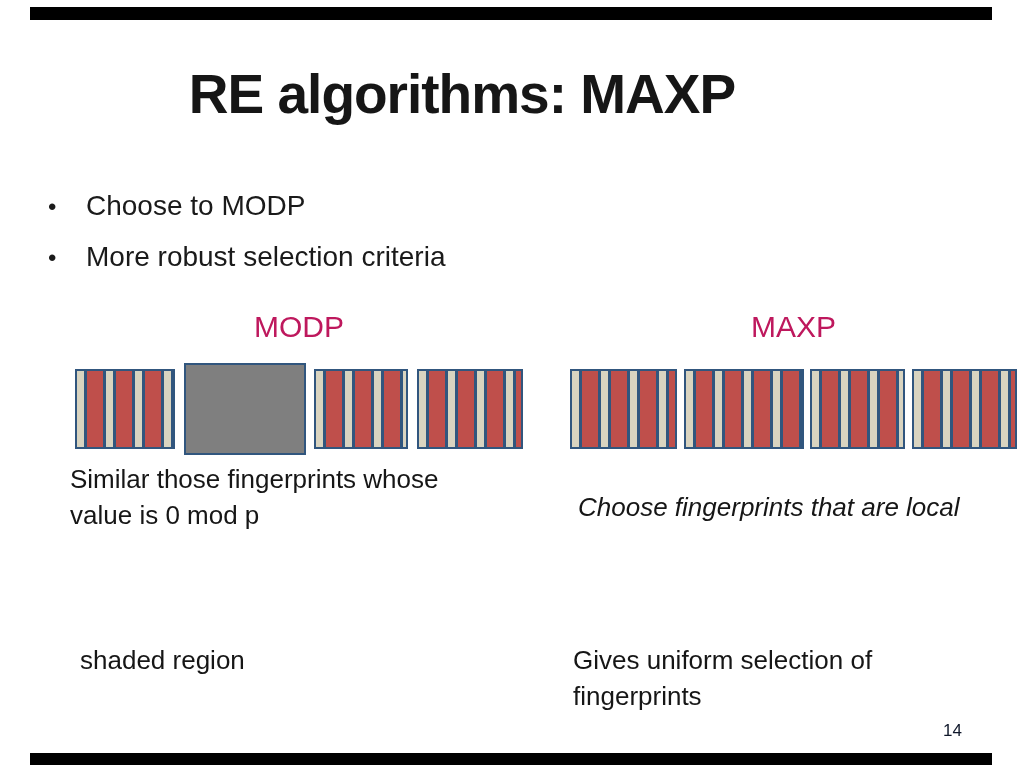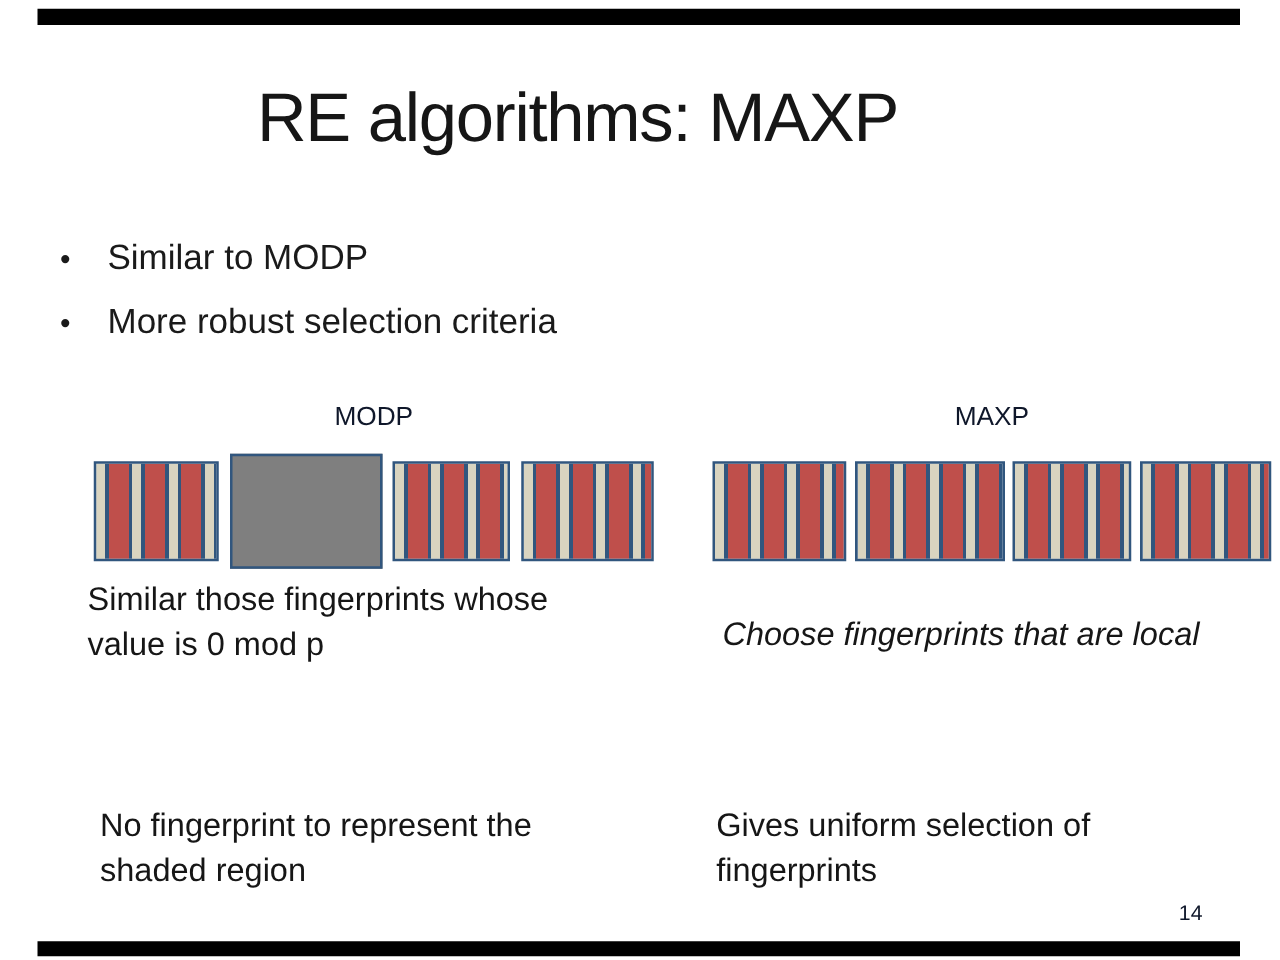--- a/index.html
+++ b/index.html
@@ -23,21 +23,21 @@
 
   #slide-title {
     position: absolute;
     top: 62px;
     left: 0;
     width: 924px;
     text-align: center;
     font-size: 55px;
     letter-spacing: -1px;
     color: #161616;
-    font-weight: 400;
+    font-weight: 700;
   }
 
   #bullet-list {
     position: absolute;
     top: 190px;
     left: 48px;
     list-style: none;
   }
   #bullet-list li {
     font-size: 28px;
@@ -46,24 +46,24 @@
     align-items: baseline;
   }
   .bullet-dot {
     font-size: 24px;
     width: 38px;
     flex: 0 0 38px;
   }
 
   .group-label {
     position: absolute;
-    top: 322px;
-    font-size: 21px;
+    top: 310px;
+    font-size: 30px;
     text-align: center;
-    color: #0f172a;
+    color: #be185d;
   }
   #modp-label { left: 75px; width: 448px; }
   #maxp-label { left: 570px; width: 447px; }
 
   .block-row {
     position: absolute;
     top: 363px;
     height: 92px;
     display: flex;
     align-items: center;
@@ -131,21 +131,21 @@
 </head>
 <body>
 
 <div id="top-bar" class="edge-bar"></div>
 
 <h1 id="slide-title">RE algorithms: MAXP</h1>
 
 <ul id="bullet-list">
   <li>
     <span class="bullet-dot">•</span>
-    <span>Similar to MODP</span>
+    <span>Choose to MODP</span>
   </li>
   <li>
     <span class="bullet-dot">•</span>
     <span>More robust selection criteria</span>
   </li>
 </ul>
 
 <div id="modp-label" class="group-label">MODP</div>
 <div id="maxp-label" class="group-label">MAXP</div>
 
@@ -165,21 +165,20 @@
 <div id="modp-caption" class="caption">
   <div>Similar those fingerprints whose</div>
   <div>value is 0 mod p</div>
 </div>
 
 <div id="maxp-caption" class="caption">
   <div>Choose fingerprints that are local</div>
 </div>
 
 <div id="modp-note" class="note">
-  <div>No fingerprint to represent the</div>
   <div>shaded region</div>
 </div>
 
 <div id="maxp-note" class="note">
   <div>Gives uniform selection of</div>
   <div>fingerprints</div>
 </div>
 
 <div id="page-number">14</div>
 

